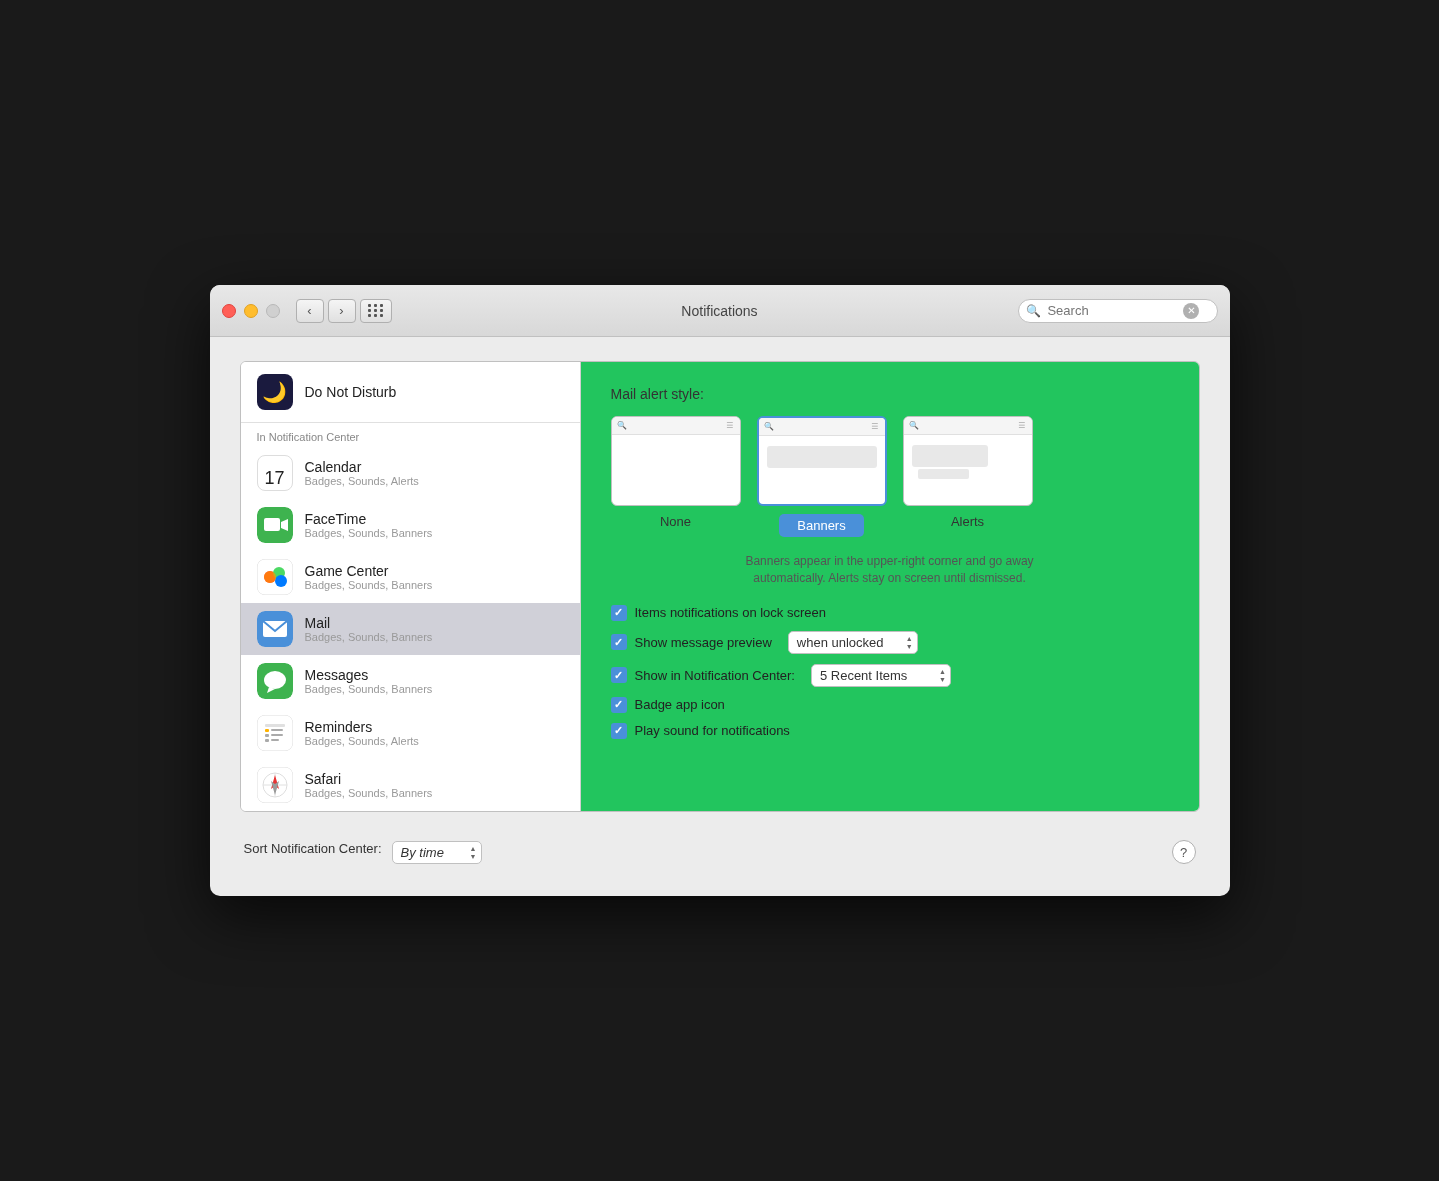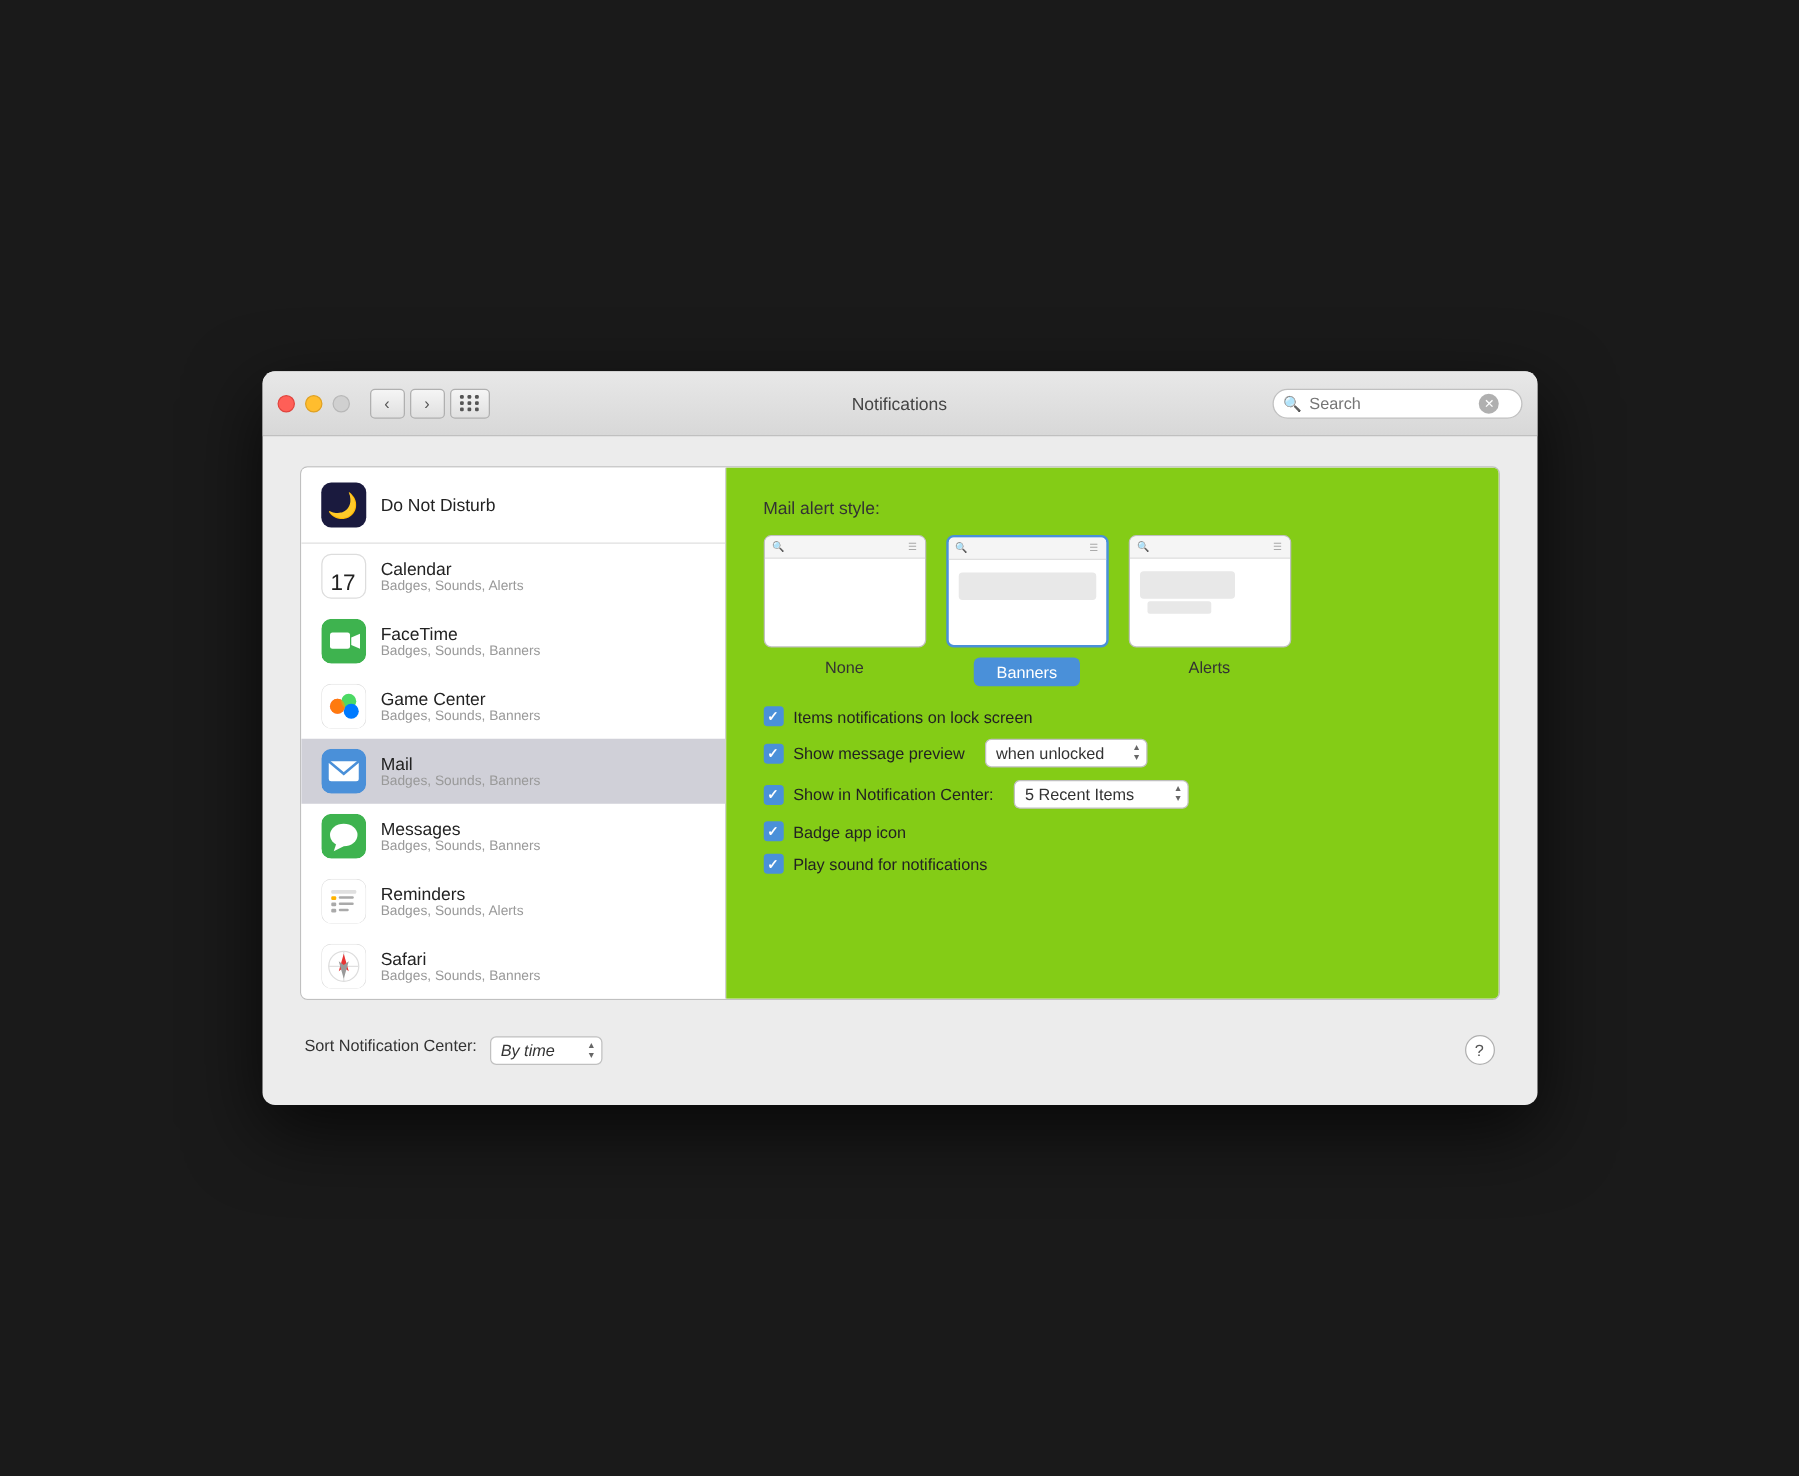--- a/index.html
+++ b/index.html
@@ -222,21 +222,21 @@
     .cal-date {
       font-size: 18px;
       color: #222;
       font-weight: 300;
       line-height: 1;
       padding: 16px 0;
     }
     
     .right-panel {
       flex: 1;
-      background: #84cc16;
+      background: #22c55e;
       padding: 24px 30px;
     }
     .alert-style-label {
       font-size: 14px;
       color: #333;
       margin-bottom: 14px;
     }
     .alert-options {
       display: flex;
       gap: 16px;
@@ -408,20 +408,21 @@
 
     <div class="main-panel">
 
       <div class="sidebar">
 
         <div class="dnd-item">
           <div class="dnd-icon">🌙</div>
           <span class="dnd-label">Do Not Disturb</span>
         </div>
 
+        <div class="section-header">In Notification Center</div>
 
         <div class="app-item">
           <div class="app-icon icon-calendar">
             <div class="cal-header">JUL</div>
             <div class="cal-date">17</div>
           </div>
           <div class="app-info">
             <span class="app-name">Calendar</span>
             <span class="app-sub">Badges, Sounds, Alerts</span>
           </div>
@@ -557,20 +558,21 @@
                 <span style="flex:1"></span>
                 <span class="preview-list-icon">☰</span>
               </div>
               <div class="preview-notification-half"></div>
               <div style="background:#e8e8e8;border-radius:2px;margin:2px 14px 0;height:10px;width:40%;"></div>
             </div>
             <span class="alert-option-label">Alerts</span>
           </div>
         </div>
 
+        <p class="banners-desc">Banners appear in the upper-right corner and go away<br>automatically. Alerts stay on screen until dismissed.</p>
 
         <div class="checkbox-row">
           <div class="checkbox">
             <span class="checkbox-check">✓</span>
           </div>
           <span class="checkbox-label">Items notifications on lock screen</span>
         </div>
 
         <div class="checkbox-row">
           <div class="checkbox">

